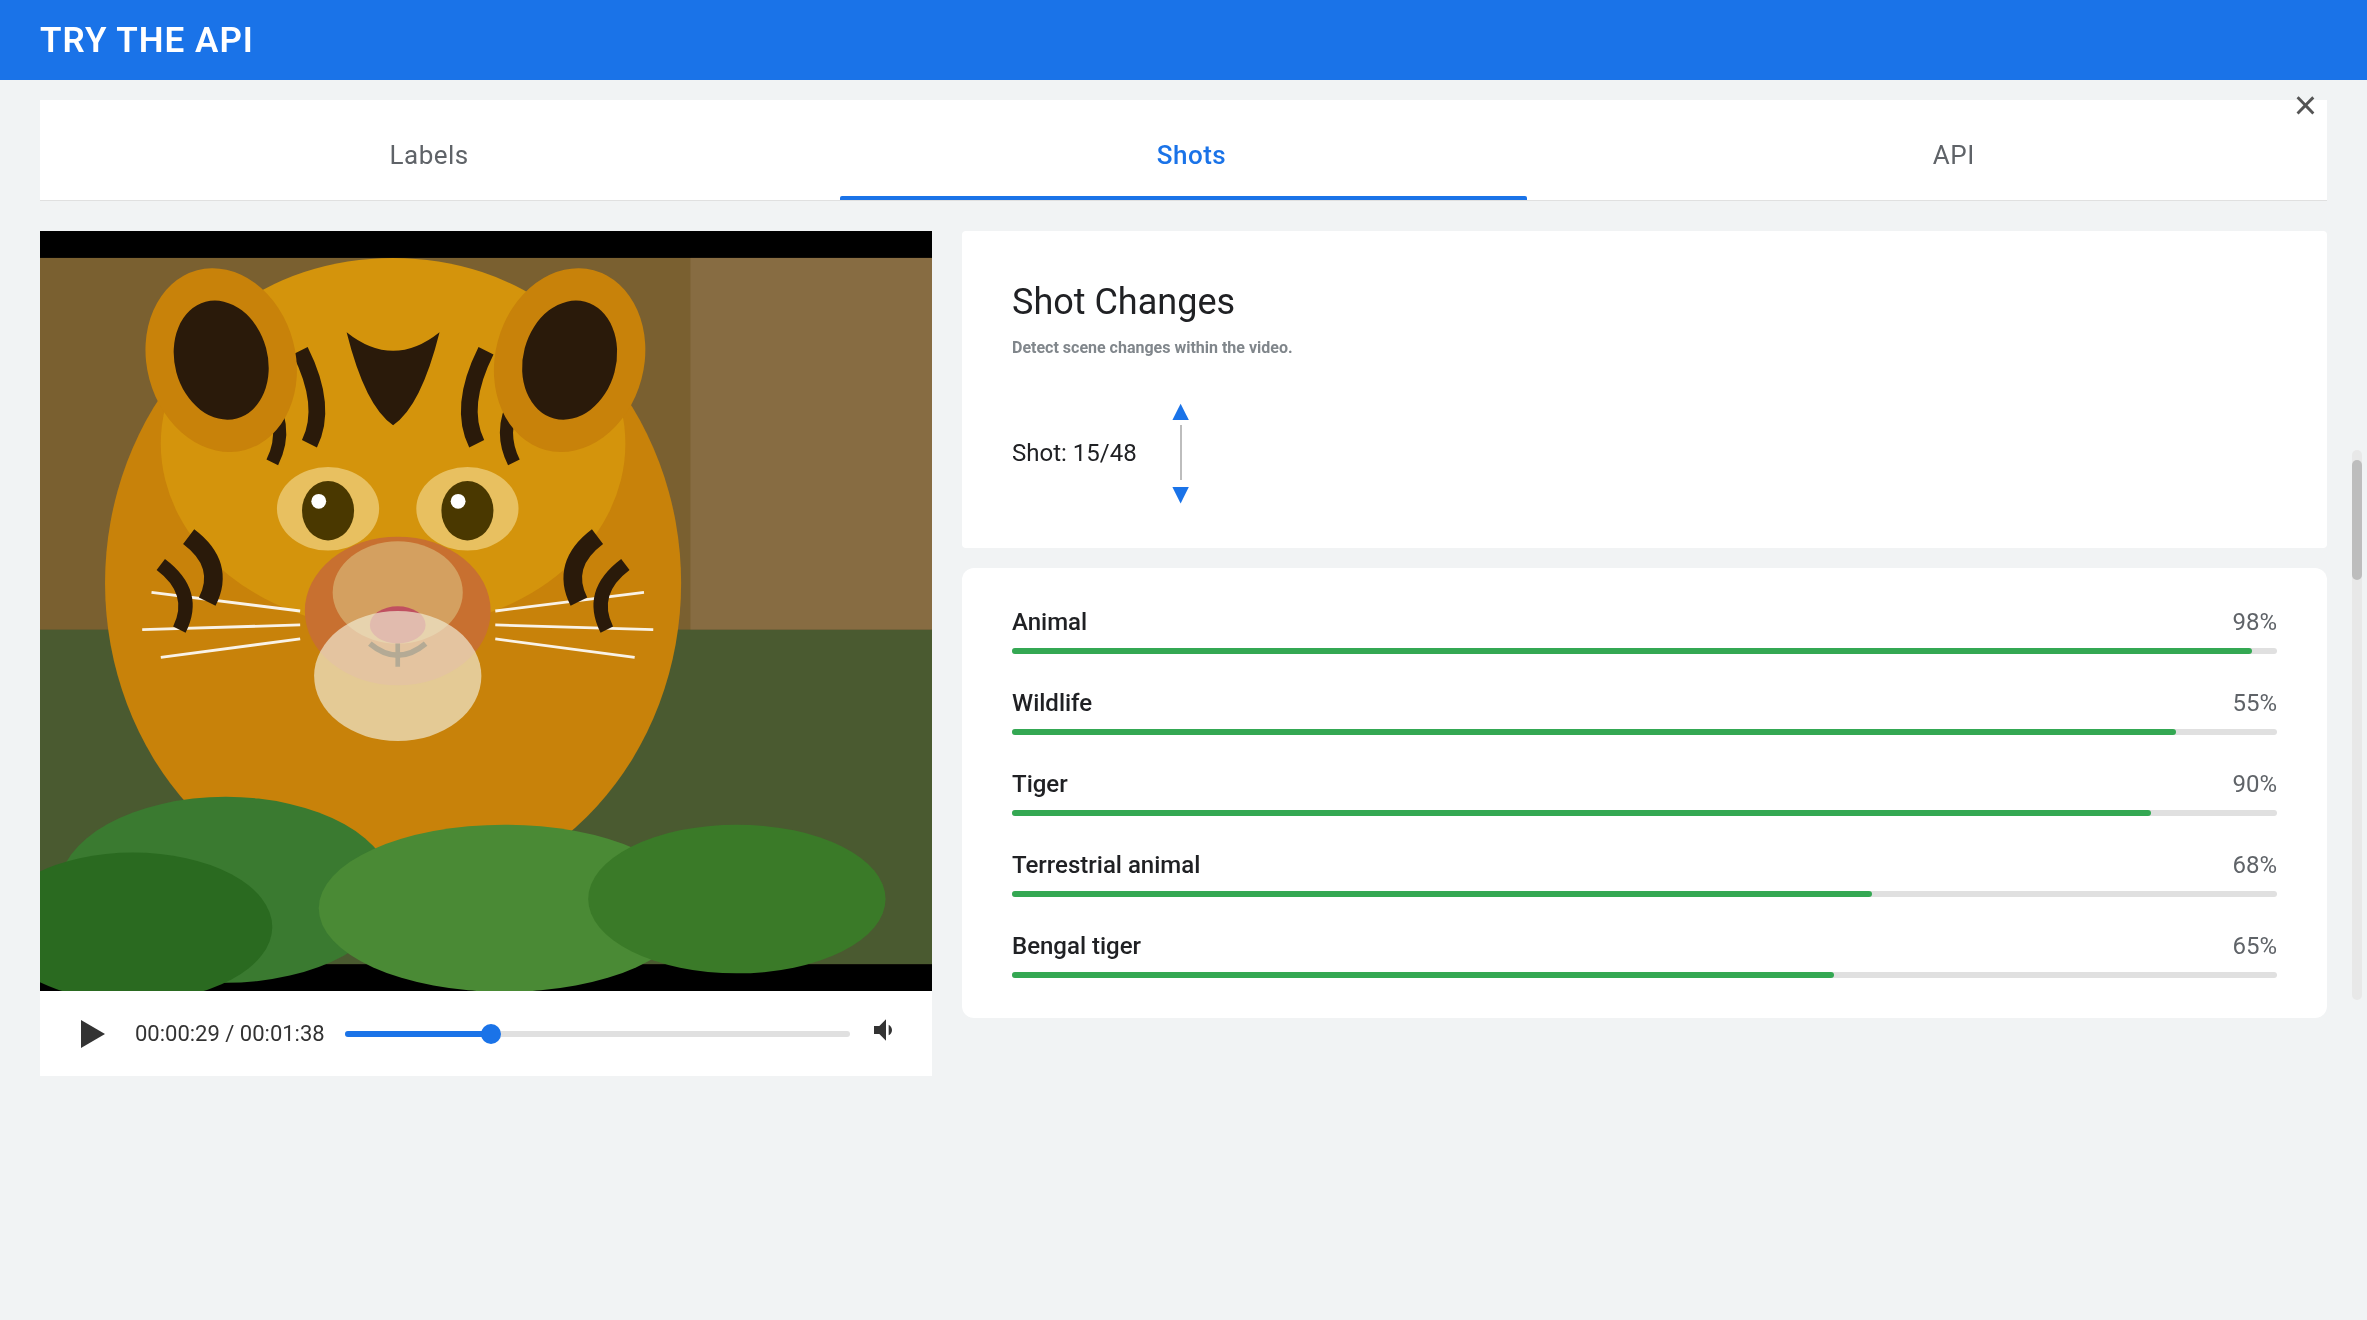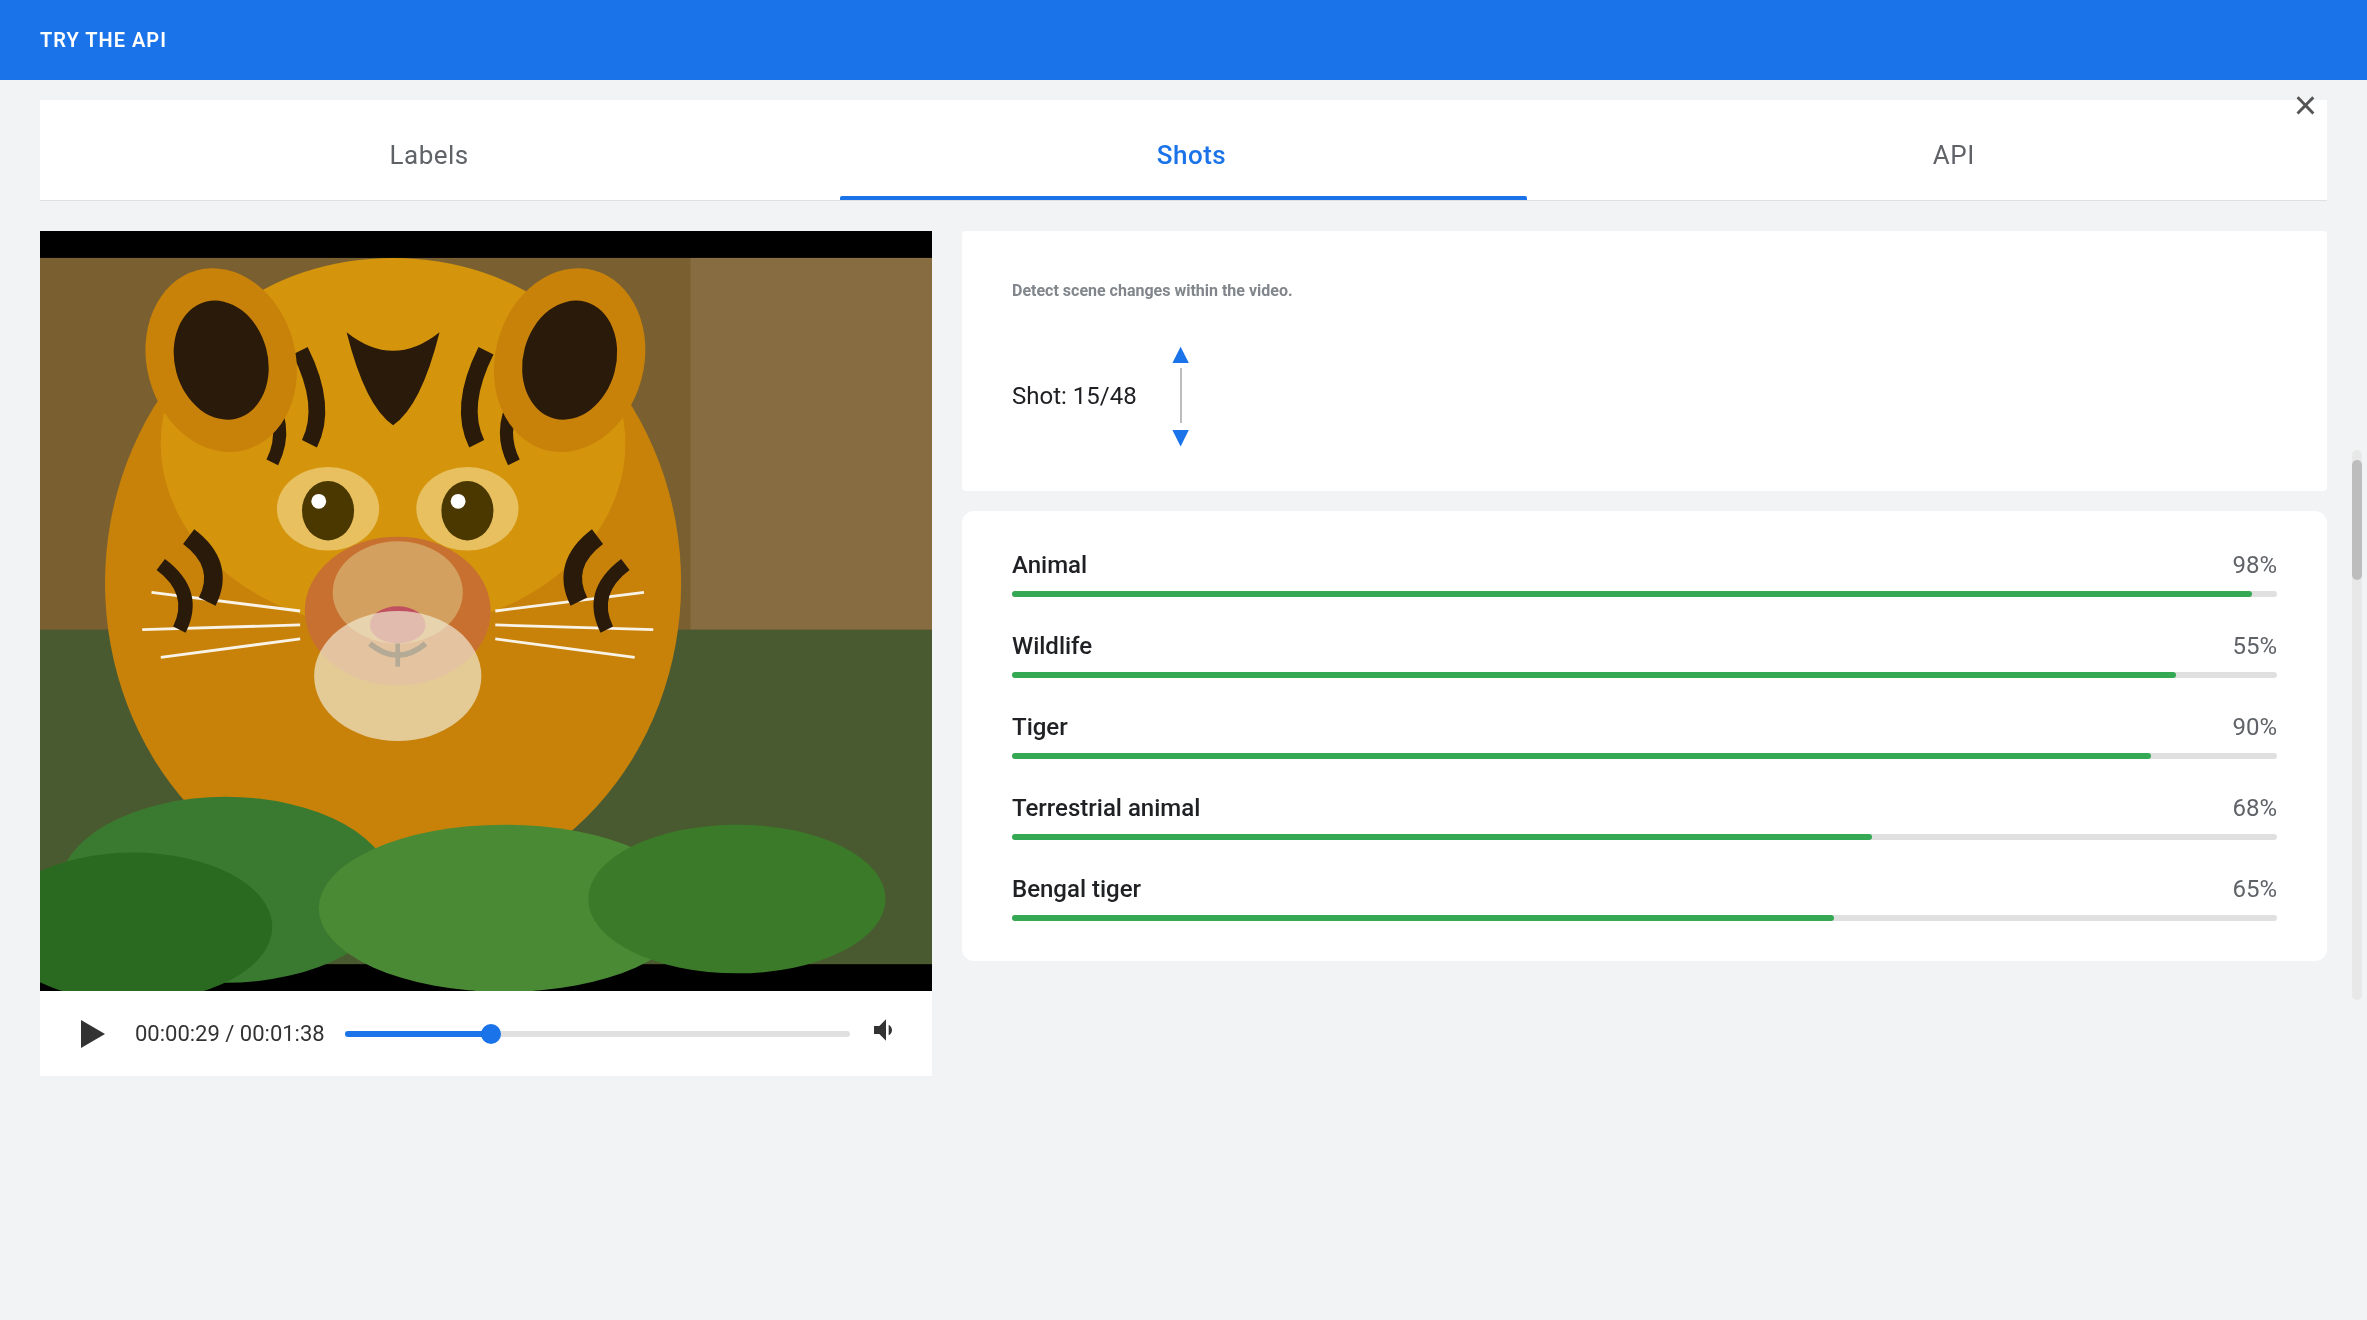--- a/index.html
+++ b/index.html
@@ -8,21 +8,21 @@
     
     .top-bar {
       background: #1a73e8;
       height: 80px;
       display: flex;
       align-items: center;
       padding: 0 40px;
     }
     .top-bar-title {
       color: white;
-      font-size: 20px;
+      font-size: 35px;
       font-weight: 600;
       letter-spacing: 1px;
     }
 
     
     .close-btn {
       position: absolute;
       top: 85px;
       right: 50px;
       font-size: 40px;
@@ -380,20 +380,21 @@
           <svg width="32" height="32" viewBox="0 0 24 24" fill="#333">
             <path d="M3 9v6h4l5 5V4L7 9H3zm13.5 3c0-1.77-1.02-3.29-2.5-4.03v8.05c1.48-.73 2.5-2.25 2.5-4.02z"></path>
           </svg>
         </button>
       </div>
     </div>
 
     <div class="right-panel">
 
       <div class="shot-changes-card">
+        <div class="shot-changes-title">Shot Changes</div>
         <div class="shot-changes-desc">Detect scene changes within the video.</div>
         <div class="shot-info-row">
           <span class="shot-label">Shot: 15/48</span>
           <div class="shot-nav-vertical">
             <button class="shot-nav-arrow-up">▲</button>
             <div class="nav-line"></div>
             <button class="shot-nav-arrow-down">▼</button>
           </div>
         </div>
       </div>

